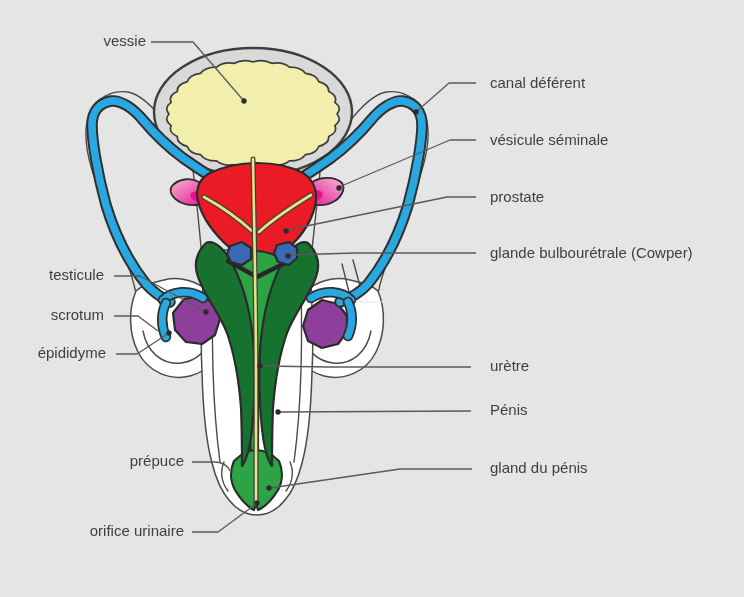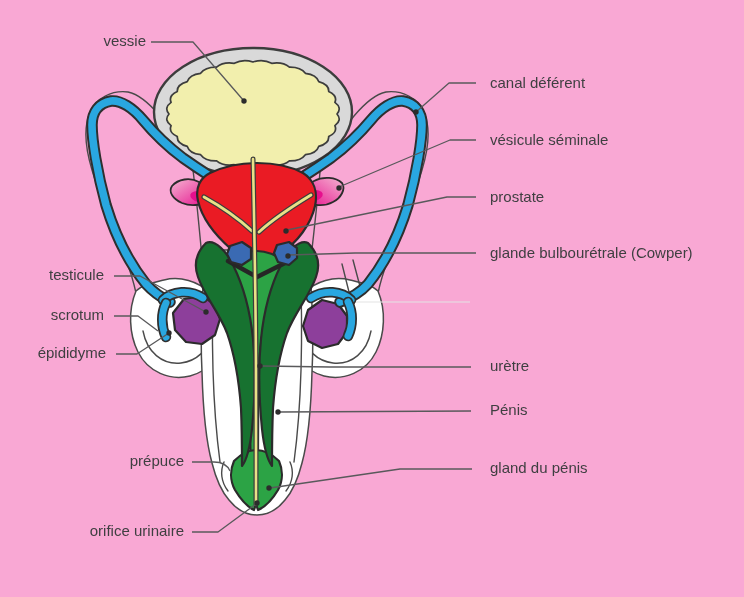--- a/index.html
+++ b/index.html
@@ -1,16 +1,16 @@
 <!DOCTYPE html>
 <html><head>
 <meta charset="utf-8">
 <style>
   html,body{margin:0;padding:0;background:#fff;}
-  .stage{position:relative;width:744px;height:597px;background:#f9a8d4;overflow:hidden;}
+  .stage{position:relative;width:744px;height:597px;background:#e5e5e5;overflow:hidden;}
   svg{display:block;}
   .skinline{fill:none;stroke:#4a4a4a;stroke-width:1.4;stroke-linecap:round;}
   .skinfill{fill:#ffffff;stroke:#4a4a4a;stroke-width:1.5;}
   .organ{stroke:#2b2b2b;stroke-width:2.2;stroke-linejoin:round;}
   .organ-thin{stroke:#2b2b2b;stroke-width:1.8;stroke-linejoin:round;}
   .tube-outline{fill:none;stroke:#2f2f2f;stroke-width:11.5;stroke-linecap:round;}
   .tube-core{fill:none;stroke-width:7.6;stroke-linecap:round;}
   .cap-outline{fill:none;stroke:#2f2f2f;stroke-width:10.5;stroke-linecap:round;}
   .cap-core{fill:none;stroke-width:7;stroke-linecap:round;}
   .duct-outline{fill:none;stroke:#3c3c3c;stroke-width:5.2;stroke-linecap:round;}

